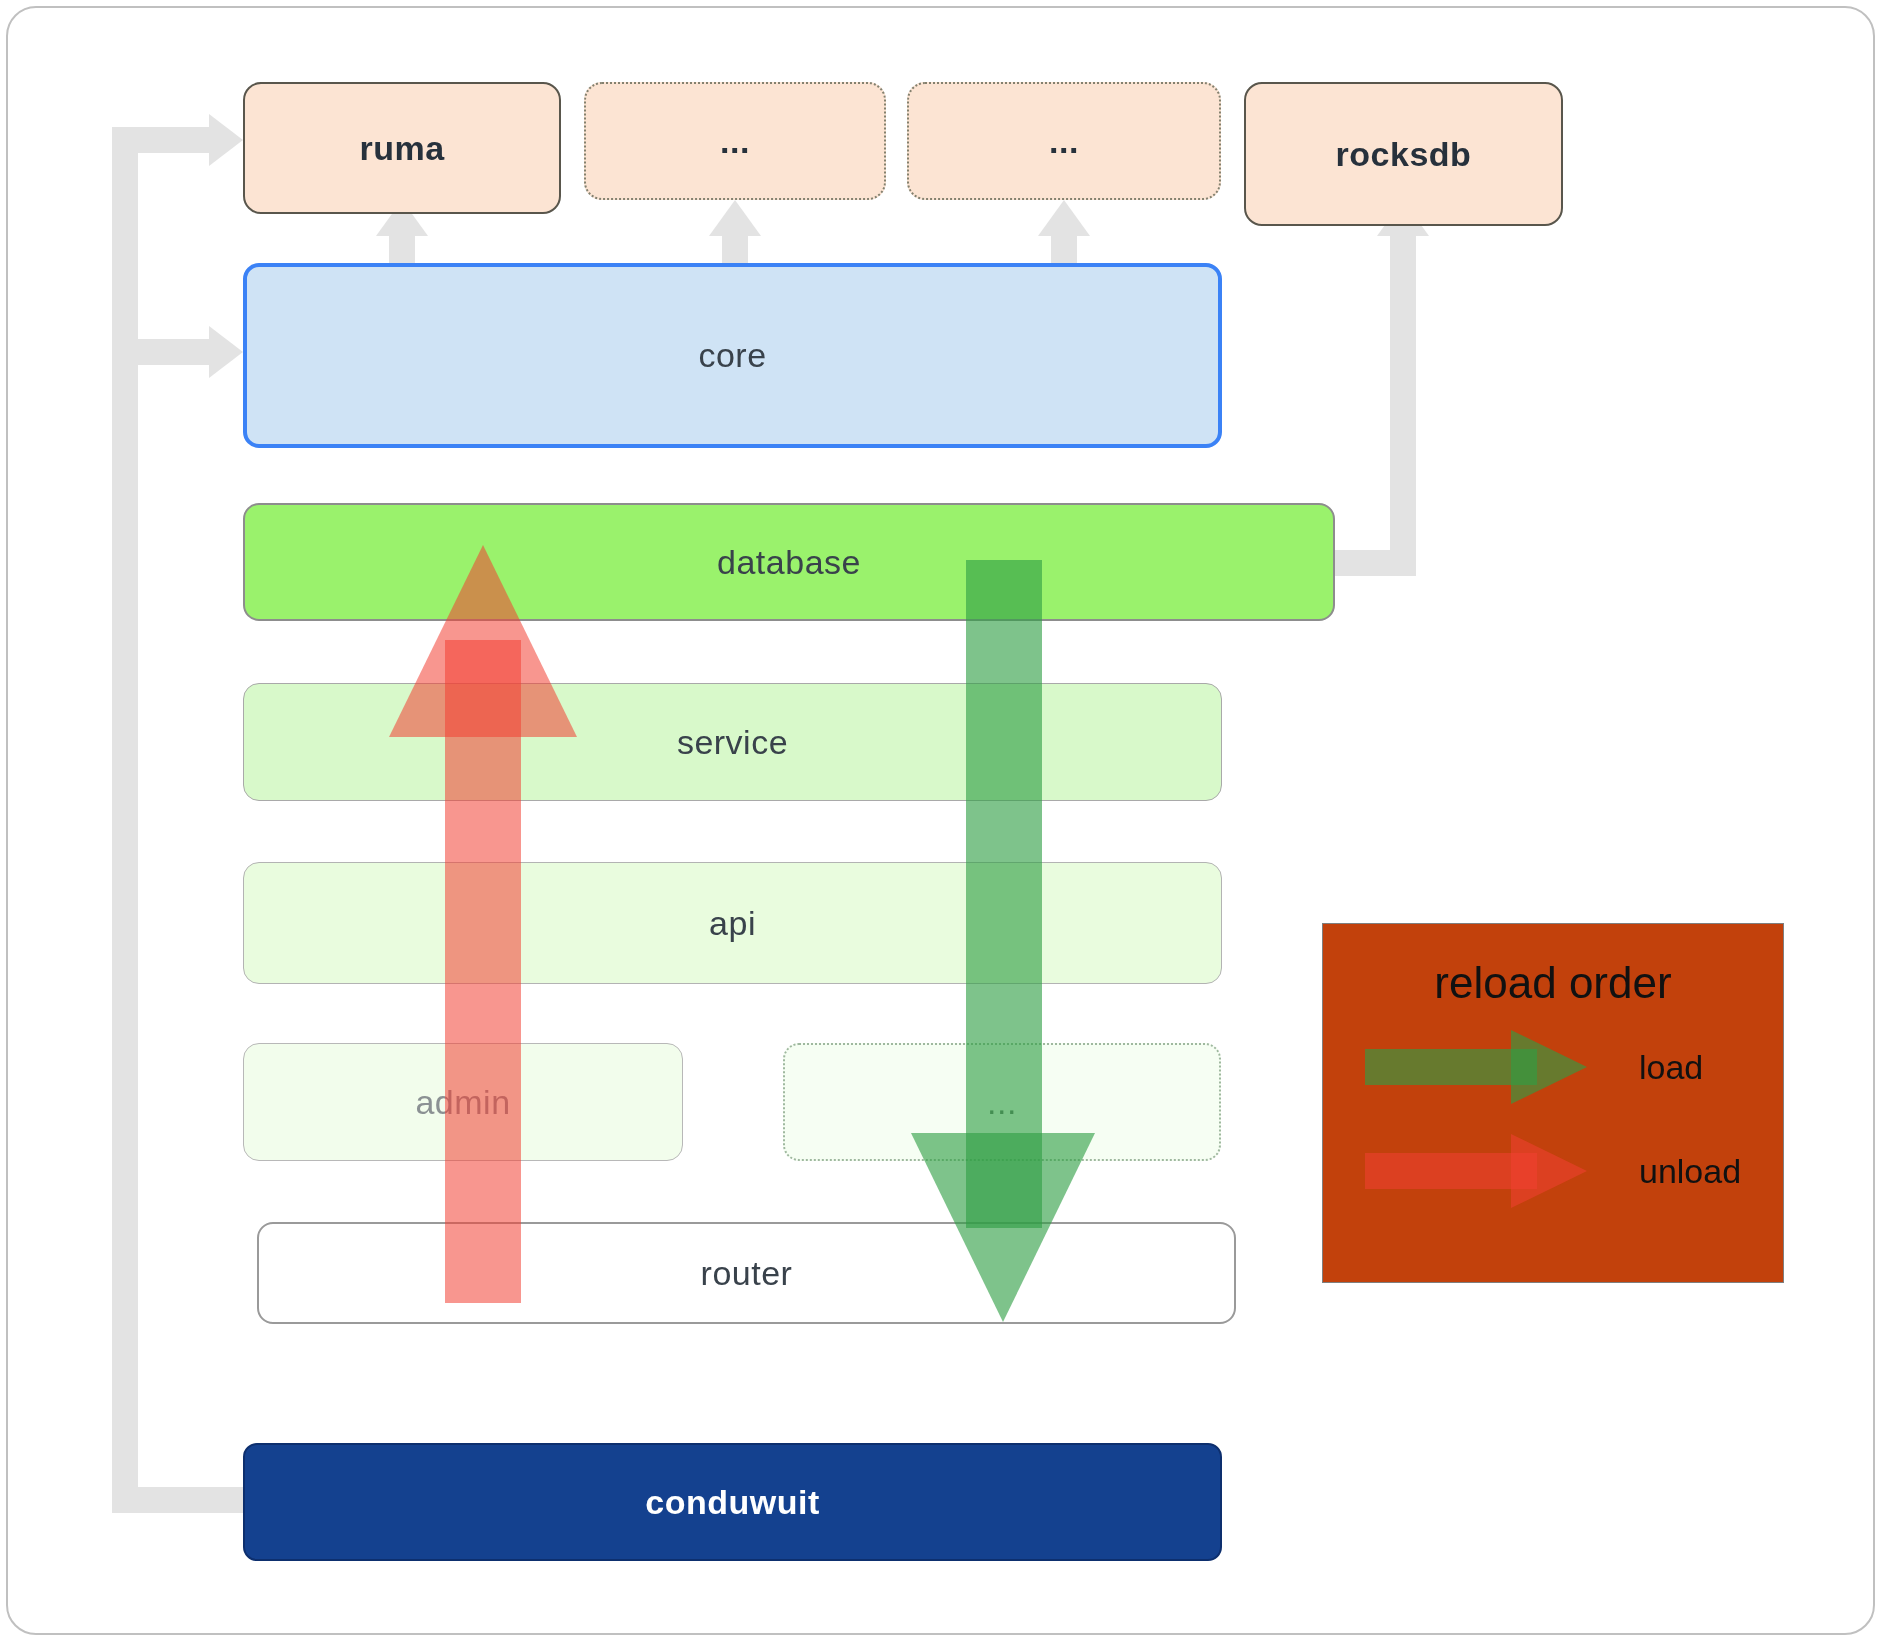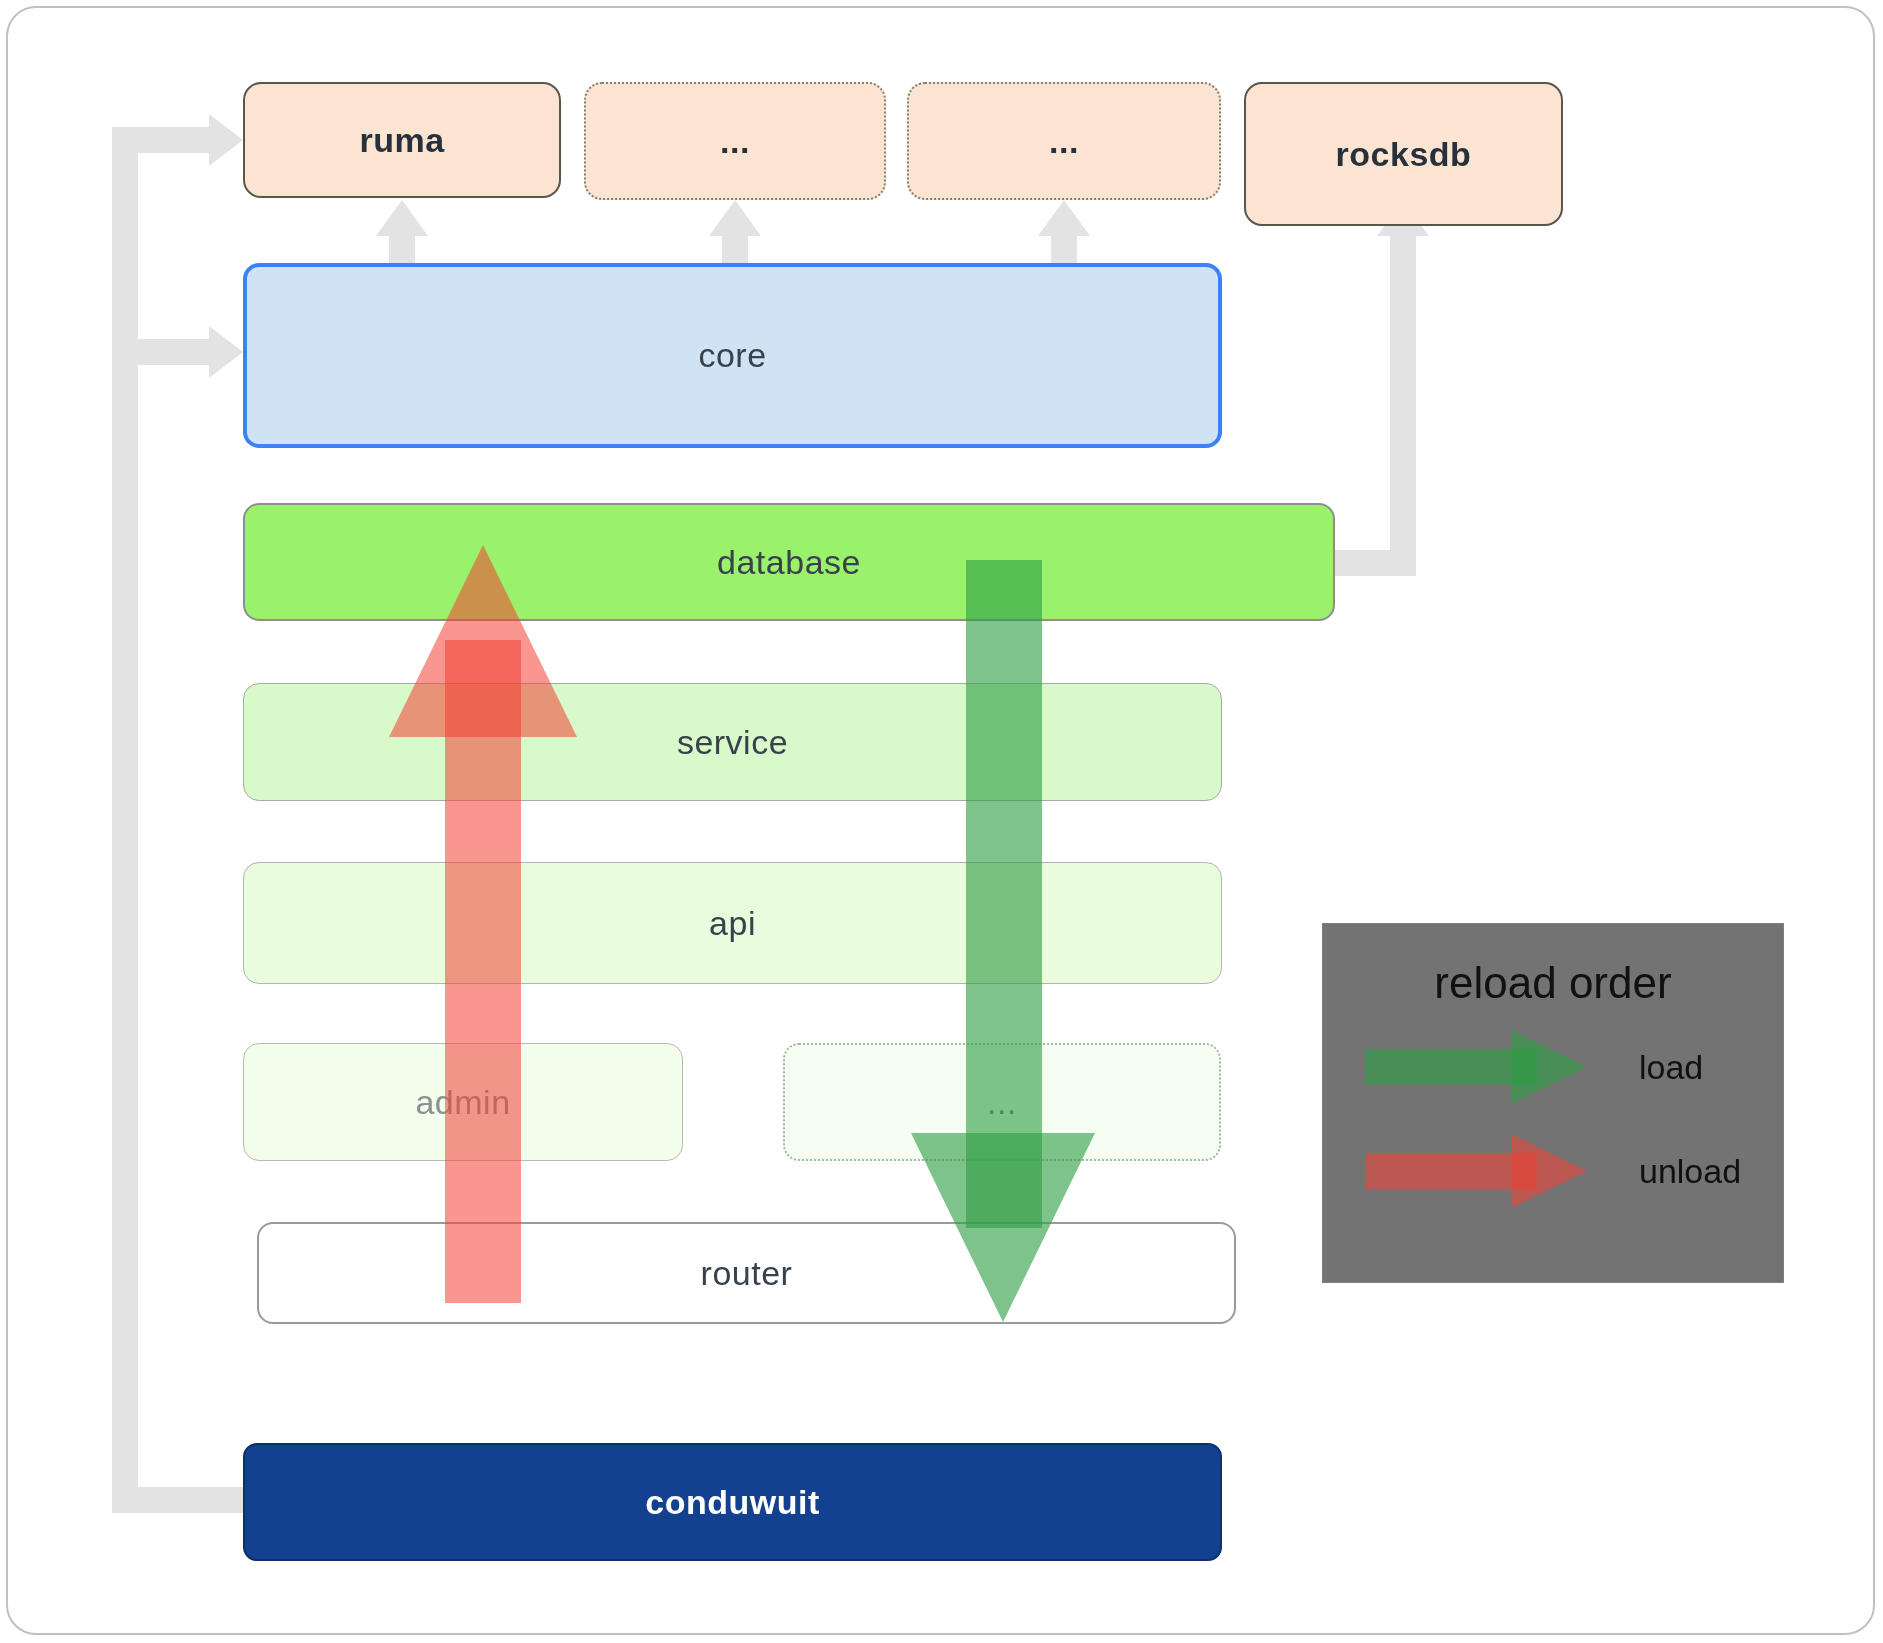--- a/index.html
+++ b/index.html
@@ -12,21 +12,21 @@
   .top-box.dotted{border:2px dotted #84816f;}
   .row-box{border-radius:16px;}
   .core{background:#cfe3f5;border:4px solid #3b82f6;}
   .database{background:#9af26c;border:2px solid #8d8d8d;}
   .service{background:#d8f9ca;border:1px solid #a9a9a9;}
   .api{background:#e9fcde;border:1px solid #b3b3b3;}
   .admin{background:#f2fdec;border:1px solid #b8b8b8;color:#8b9193;}
   .more{background:#f6fef3;border:2px dotted #9fb89f;color:#66756a;}
   .router{background:#ffffff;border:2px solid #9a9a9a;}
   .app{background:#14418f;border:2px solid #0d2f6e;border-radius:14px;color:#ffffff;font-weight:bold;}
-  .legend{position:absolute;left:1322px;top:923px;width:462px;height:360px;background:#737373;
+  .legend{position:absolute;left:1322px;top:923px;width:462px;height:360px;background:#c2410c;
           border:1px solid #7f7f7f;box-sizing:border-box;display:flex;flex-direction:column;align-items:center;}
   .legend-title{margin-top:34px;font-size:44px;color:#111111;}
   .legend-row{display:flex;align-items:center;width:100%;padding-left:40px;box-sizing:border-box;margin-top:14px;}
   .legend-row .legend-label{font-size:34px;color:#111111;margin-left:46px;}
   .legend-arrow{display:block;}
 </style>
 </head>
 <body>
 
 <div class="stage">
@@ -61,21 +61,21 @@
         <rect x="112" y="127" width="26" height="1386"></rect>
         <rect x="112" y="1487" width="131" height="26"></rect>
         <rect x="112" y="339" width="99" height="26"></rect>
         <polygon points="243,352 209,326 209,378"></polygon>
         <rect x="112" y="127" width="99" height="26"></rect>
         <polygon points="243,140 209,114 209,166"></polygon>
       </g>
     </g>
   </svg>
 
-  <div class="box top-box" style="left:243px;top:82px;width:318px;height:116px">
+  <div class="box top-box" style="left:243px;top:82px;width:318px;height:132px">
     <span>ruma</span>
   </div>
   <div class="box top-box dotted" style="left:584px;top:82px;width:302px;height:118px">
     <span>...</span>
   </div>
   <div class="box top-box dotted" style="left:907px;top:82px;width:314px;height:118px">
     <span>...</span>
   </div>
   <div class="box top-box" style="left:1244px;top:82px;width:319px;height:144px">
     <span>rocksdb</span>

